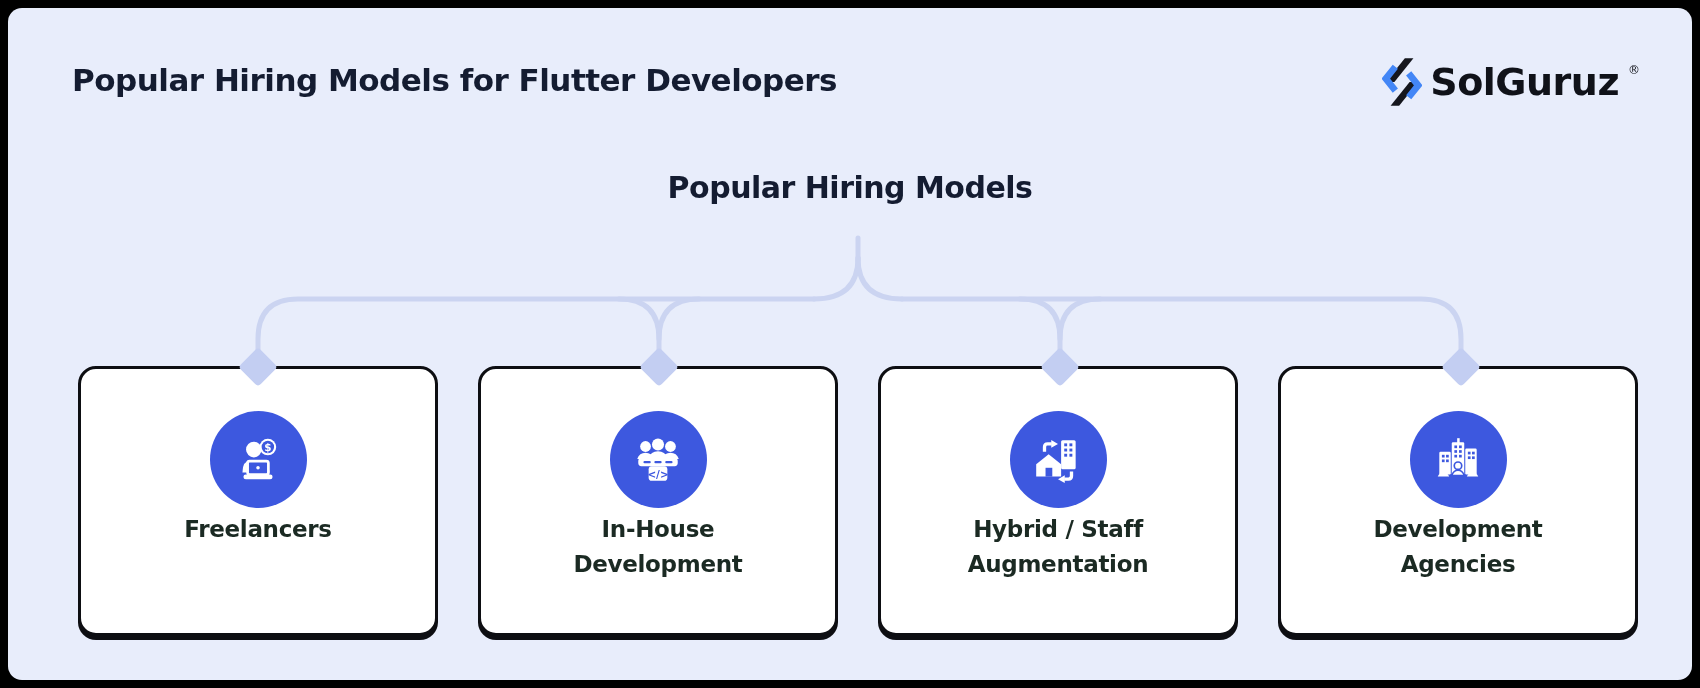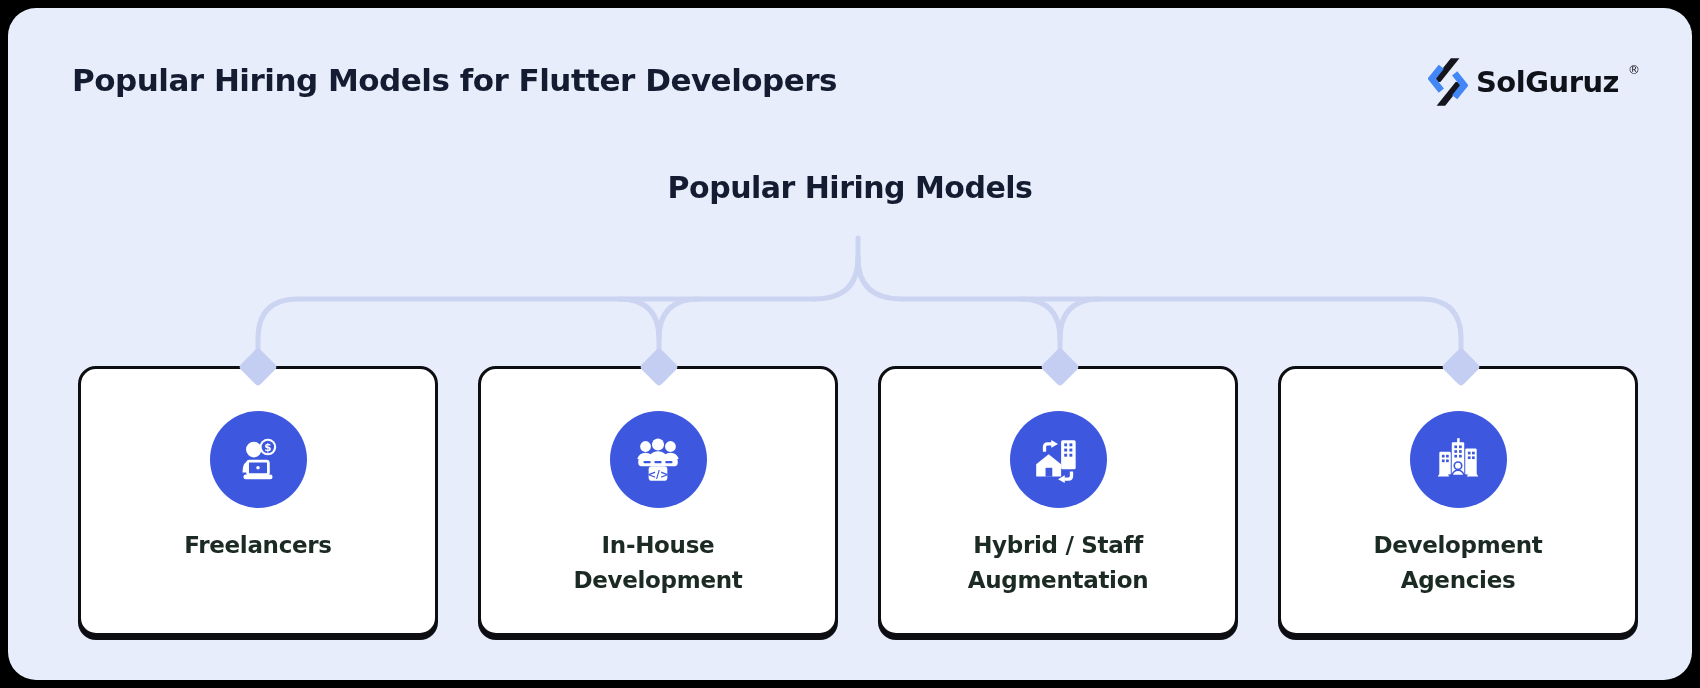--- a/index.html
+++ b/index.html
@@ -1,35 +1,35 @@
 <!DOCTYPE html>
 <html><head>
 <meta charset="utf-8">
 <style>
   html,body{margin:0;padding:0;background:#000;}
   body{width:1700px;height:688px;position:relative;overflow:hidden;
        font-family:"DejaVu Sans","Liberation Sans",sans-serif;}
-  .panel{position:absolute;inset:8px;background:#E8EDFB;border-radius:28px;}
+  .panel{position:absolute;inset:8px;background:#E8EDFB;border-radius:14px;}
   .main-title{position:absolute;left:64px;top:54px;font-size:31px;font-weight:bold;
        color:#141C31;letter-spacing:-0.5px;}
   .logo{position:absolute;top:50px;right:52px;display:flex;align-items:center;gap:8px;}
-  .logo-text{font-size:29px;font-weight:bold;color:#101219;letter-spacing:-0.5px;}
+  .logo-text{font-size:38px;font-weight:bold;color:#101219;letter-spacing:-0.5px;}
   .logo-reg{font-size:12px;vertical-align:super;color:#101219;position:relative;top:-12px;margin-left:1px;}
   .center-heading{position:absolute;top:162px;left:0;width:100%;text-align:center;
        font-size:30px;font-weight:bold;color:#141C31;letter-spacing:-0.5px;}
   .connector-layer{position:absolute;inset:0;width:1700px;height:688px;pointer-events:none;z-index:5;}
   .connector-layer path.line{fill:none;stroke:#CBD4F1;stroke-width:5;stroke-linecap:round;}
   .connector-layer .node{fill:#C3CEF2;}
   .cards{position:absolute;left:70px;top:358px;width:1560px;display:flex;gap:40px;z-index:2;}
   .card{box-sizing:border-box;width:360px;height:270px;background:#FFFFFF;
        border:3px solid #0D0E12;border-radius:18px;box-shadow:0 4px 0 #0D0E12;
        display:flex;flex-direction:column;align-items:center;}
   .icon-circle{width:97px;height:97px;border-radius:50%;background:#3D58DF;margin-top:42px;
        display:flex;align-items:center;justify-content:center;flex:0 0 auto;}
-  .card-label{margin-top:20px;font-size:23px;font-weight:bold;color:#1B2A23;
+  .card-label{margin-top:4px;font-size:23px;font-weight:bold;color:#1B2A23;
        text-align:center;line-height:1.5;max-width:245px;letter-spacing:-0.3px;}
   svg text{font-family:"DejaVu Sans","Liberation Sans",sans-serif;}
 </style>
 </head>
 <body>
 
 <div class="panel">
 
   <div class="main-title">Popular Hiring Models for Flutter Developers</div>
 

